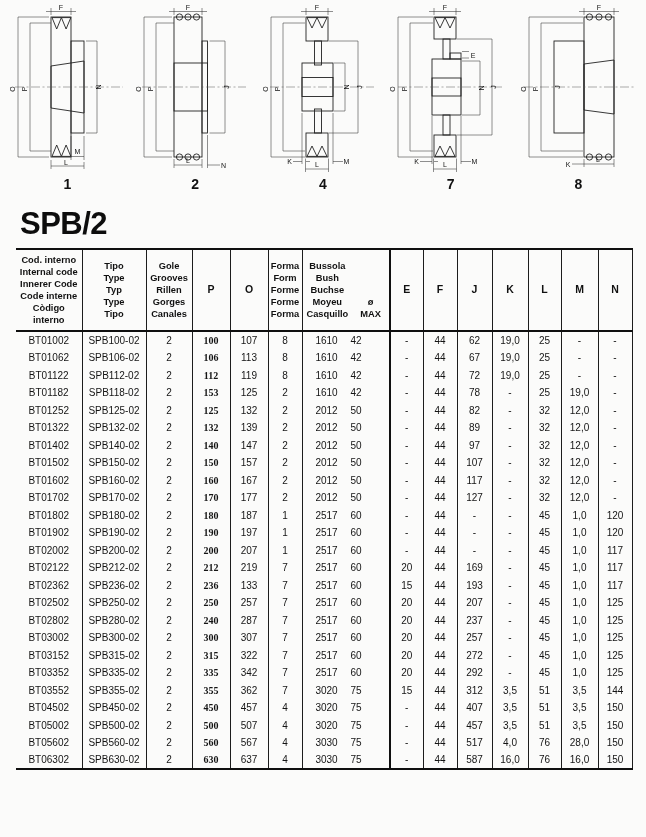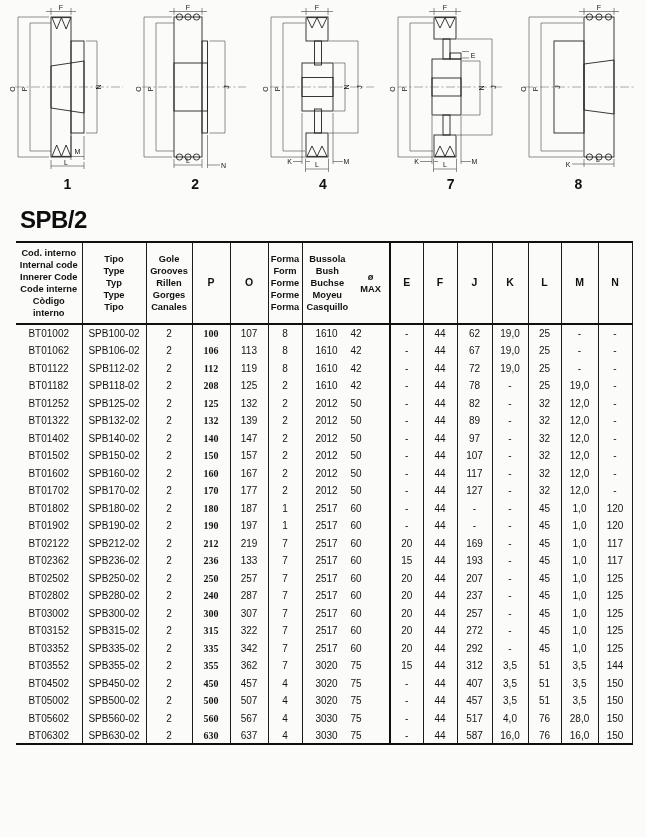--- a/index.html
+++ b/index.html
@@ -18,21 +18,21 @@
   .fig svg{width:122px;height:168px;display:block;}
   .fig figcaption{font-weight:bold;font-size:14px;margin-top:3px;color:#111;}
   svg text{font-family:"Liberation Sans",sans-serif;}
   .geo{stroke:#222;stroke-width:0.9;fill:none;}
   .dim path{stroke:#333;stroke-width:0.55;fill:none;}
   .dl{font-size:7px;fill:#111;}
   .cl{stroke:#555;stroke-width:0.5;stroke-dasharray:9 2.5 2 2.5;fill:none;}
   
   h1[data-name="page-title"]{
     margin:14px 0 9px 20px;
-    font-size:24px;line-height:1;
+    font-size:31px;line-height:1;
     font-weight:800;letter-spacing:-0.5px;color:#0d0d0d;
   }
   
   table[data-name="spb2-table"]{
     border-collapse:collapse;table-layout:fixed;
     margin-left:16px;width:616px;
     border-bottom:2.5px solid #0f0f0f;
   }
   thead th{
     border-top:2.5px solid #0f0f0f;
@@ -49,21 +49,21 @@
   th.th-e,td.c-e{border-left:2px solid #101010;}
   tbody td{
     height:17.5px;font-size:10px;text-align:center;
     padding:0 1px;color:#141414;box-sizing:border-box;
   }
   td.c-p{font-weight:bold;font-family:Liberation Serif, serif;}
   td.c-bush{padding:0;}
   .bushflex{display:flex;width:100%;}
   .bv{flex:1.25;text-align:center;}
   .mv{flex:1;text-align:left;}
-  .bush-th-flex{display:flex;align-items:center;width:100%;}
+  .bush-th-flex{display:flex;align-items:flex-end;width:100%;}
   .bush-th-flex .names{flex:1.35;}
   .bush-th-flex .maxh{flex:1;font-size:9.3px;}
 </style>
 </head>
 <body>
 
 <svg width="0" height="0" style="position:absolute" aria-hidden="true">
   <defs>
     <pattern id="hx" patternUnits="userSpaceOnUse" width="4.5" height="4.5" patternTransform="rotate(45)">
       <rect width="4.5" height="4.5" fill="#fbfbfa"></rect>
@@ -377,21 +377,21 @@
         <td class="c-j" data-name="cell-j">72</td>
         <td class="c-k" data-name="cell-k">19,0</td>
         <td class="c-l" data-name="cell-l">25</td>
         <td class="c-m" data-name="cell-m">-</td>
         <td class="c-n" data-name="cell-n">-</td>
       </tr>
       <tr data-name="table-row">
         <td class="c-code" data-name="cell-code">BT01182</td>
         <td class="c-type" data-name="cell-type">SPB118-02</td>
         <td class="c-grooves" data-name="cell-grooves">2</td>
-        <td class="c-p" data-name="cell-p">208</td>
+        <td class="c-p" data-name="cell-p">153</td>
         <td class="c-o" data-name="cell-o">125</td>
         <td class="c-form" data-name="cell-form">2</td>
         <td class="c-bush" data-name="cell-bush-max">
           <span class="bushflex">
             <span class="bv" data-name="bush-value">1610</span>
             <span class="mv" data-name="max-value">42</span>
           </span>
         </td>
         <td class="c-e" data-name="cell-e">-</td>
         <td class="c-f" data-name="cell-f">44</td>
@@ -561,20 +561,41 @@
             <span class="mv" data-name="max-value">60</span>
           </span>
         </td>
         <td class="c-e" data-name="cell-e">-</td>
         <td class="c-f" data-name="cell-f">44</td>
         <td class="c-j" data-name="cell-j">-</td>
         <td class="c-k" data-name="cell-k">-</td>
         <td class="c-l" data-name="cell-l">45</td>
         <td class="c-m" data-name="cell-m">1,0</td>
         <td class="c-n" data-name="cell-n">120</td>
+      </tr>
+      <tr data-name="table-row">
+        <td class="c-code" data-name="cell-code">BT02002</td>
+        <td class="c-type" data-name="cell-type">SPB200-02</td>
+        <td class="c-grooves" data-name="cell-grooves">2</td>
+        <td class="c-p" data-name="cell-p">200</td>
+        <td class="c-o" data-name="cell-o">207</td>
+        <td class="c-form" data-name="cell-form">1</td>
+        <td class="c-bush" data-name="cell-bush-max">
+          <span class="bushflex">
+            <span class="bv" data-name="bush-value">2517</span>
+            <span class="mv" data-name="max-value">60</span>
+          </span>
+        </td>
+        <td class="c-e" data-name="cell-e">-</td>
+        <td class="c-f" data-name="cell-f">44</td>
+        <td class="c-j" data-name="cell-j">-</td>
+        <td class="c-k" data-name="cell-k">-</td>
+        <td class="c-l" data-name="cell-l">45</td>
+        <td class="c-m" data-name="cell-m">1,0</td>
+        <td class="c-n" data-name="cell-n">117</td>
       </tr>
       <tr data-name="table-row">
         <td class="c-code" data-name="cell-code">BT02122</td>
         <td class="c-type" data-name="cell-type">SPB212-02</td>
         <td class="c-grooves" data-name="cell-grooves">2</td>
         <td class="c-p" data-name="cell-p">212</td>
         <td class="c-o" data-name="cell-o">219</td>
         <td class="c-form" data-name="cell-form">7</td>
         <td class="c-bush" data-name="cell-bush-max">
           <span class="bushflex">

